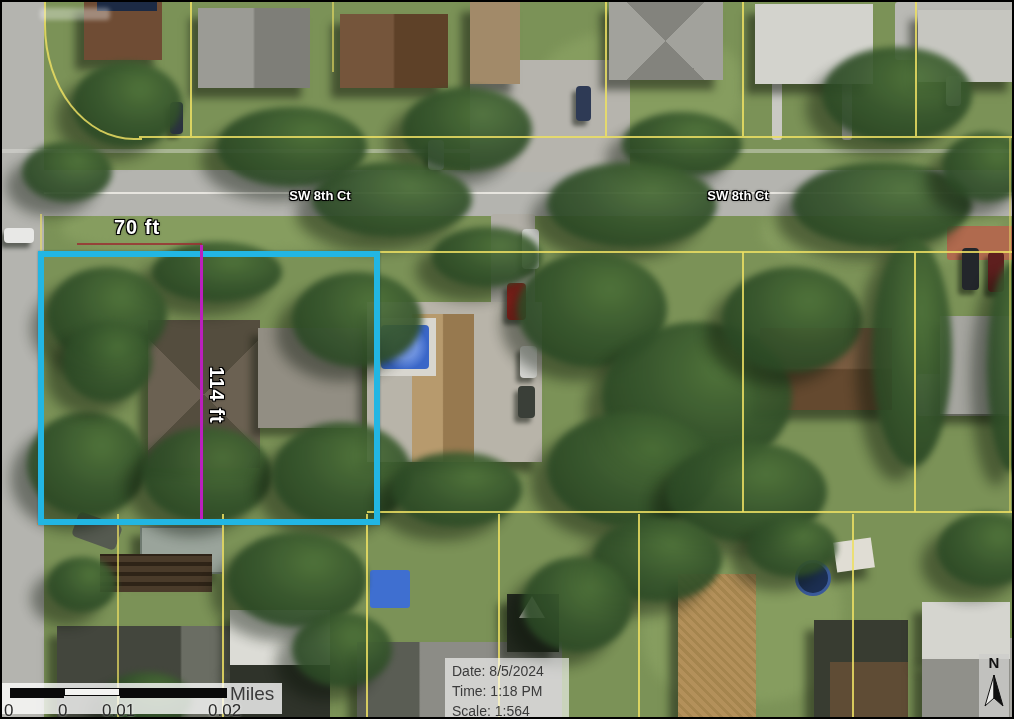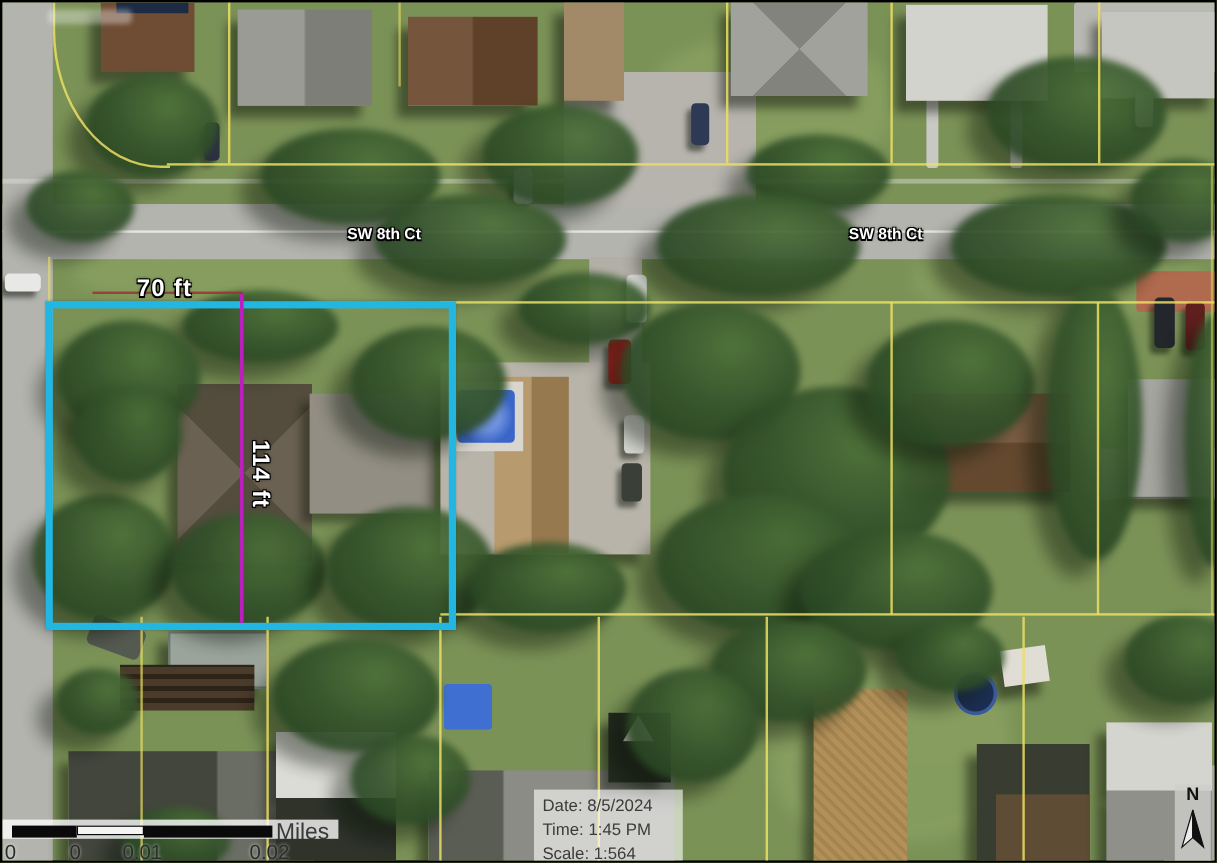--- a/index.html
+++ b/index.html
@@ -24,21 +24,21 @@
     border-bottom-left-radius:90px 115px;opacity:.85;}
   .redline{position:absolute;background:var(--measure-red);opacity:.85;}
   .maglabel,.maplabel{position:absolute;color:#fff;font-weight:bold;
     text-shadow:-1px -1px 0 #000,1px -1px 0 #000,-1px 1px 0 #000,1px 1px 0 #000,0 0 3px #000;
     white-space:nowrap;}
   .street{font-size:13px;transform:translate(-50%,-50%);}
   .dim{font-size:20px;letter-spacing:1px;}
   #parcel-highlight{position:absolute;border:6px solid var(--highlight-cyan);
     box-shadow:0 0 2px rgba(0,60,90,.4);}
   #lot-split{position:absolute;background:var(--lot-split-magenta);}
-  #scalebar-box{position:absolute;left:0;top:681px;width:280px;height:16px;
+  #scalebar-box{position:absolute;left:0;top:681px;width:280px;height:31px;
     background:rgba(255,255,255,.78);}
   .sb-black{position:absolute;background:#0a0a0a;height:10px;top:5px;}
   .sb-white{position:absolute;background:#f4f4f2;border:1px solid #0a0a0a;height:8px;top:5px;box-sizing:border-box;}
   #scalebar-unit{position:absolute;left:228px;top:0;font-size:19px;color:#3a3a3a;}
   .sb-tick{position:absolute;top:699px;font-size:17px;color:#2b2b2b;
     text-shadow:0 0 3px rgba(255,255,255,.7);}
   #info-box{position:absolute;left:443px;top:656px;width:124px;height:63px;
     background:rgba(255,255,255,.6);padding:3px 0 0 7px;box-sizing:border-box;}
   #info-box div{font-size:14px;line-height:20px;color:#3b3b3b;}
   #north-box{position:absolute;left:977px;top:652px;width:30px;height:66px;
@@ -177,37 +177,37 @@
   <div class="abs" style="left:35px;top:521px;width:80px;height:0;border-top:2px dashed #d98e3a;opacity:.8;"></div>
 
   <div class="redline" style="left:75px;top:241px;width:125px;height:2px;"></div>
 
   <div id="parcel-highlight" style="left:36px;top:249px;width:330px;height:262px;"></div>
   <div id="lot-split" style="left:198px;top:243px;width:3px;height:274px;background:var(--lot-split-magenta);"></div>
 
   <div class="smudge" style="left:38px;top:6px;width:70px;height:12px;"></div>
   <div class="maplabel street" style="left:318px;top:193px;">SW 8th Ct</div>
   <div class="maplabel street" style="left:736px;top:193px;">SW 8th Ct</div>
-  <div class="maplabel dim" style="left:112px;top:228px;">70 ft</div>
+  <div class="maplabel dim" style="left:112px;top:214px;">70 ft</div>
   <div class="maplabel dim" style="left:179px;top:381px;width:70px;height:24px;transform:rotate(90deg);text-align:center;">114 ft</div>
 
   <div id="scalebar-box">
     <div class="sb-black" style="left:8px;width:54px;"></div>
     <div class="sb-white" style="left:62px;width:56px;"></div>
     <div class="sb-black" style="left:118px;width:107px;"></div>
     <div id="scalebar-unit">Miles</div>
   </div>
   <div class="sb-tick" style="left:2px;">0</div>
   <div class="sb-tick" style="left:56px;">0</div>
   <div class="sb-tick" style="left:100px;">0.01</div>
   <div class="sb-tick" style="left:206px;">0.02</div>
 
   <div id="info-box">
     <div>Date: 8/5/2024</div>
-    <div>Time: 1:45 PM</div>
+    <div>Time: 1:18 PM</div>
     <div>Scale: 1:564</div>
   </div>
 
   <div id="north-box">
     <div class="n">N</div>
     <svg width="20" height="38" viewBox="0 0 20 34">
       <path d="M10 1 L1 32 L10 24 Z" fill="#ececea" stroke="#111" stroke-width="1"></path>
       <path d="M10 1 L19 32 L10 24 Z" fill="#111" stroke="#111" stroke-width="1"></path>
     </svg>
   </div>

